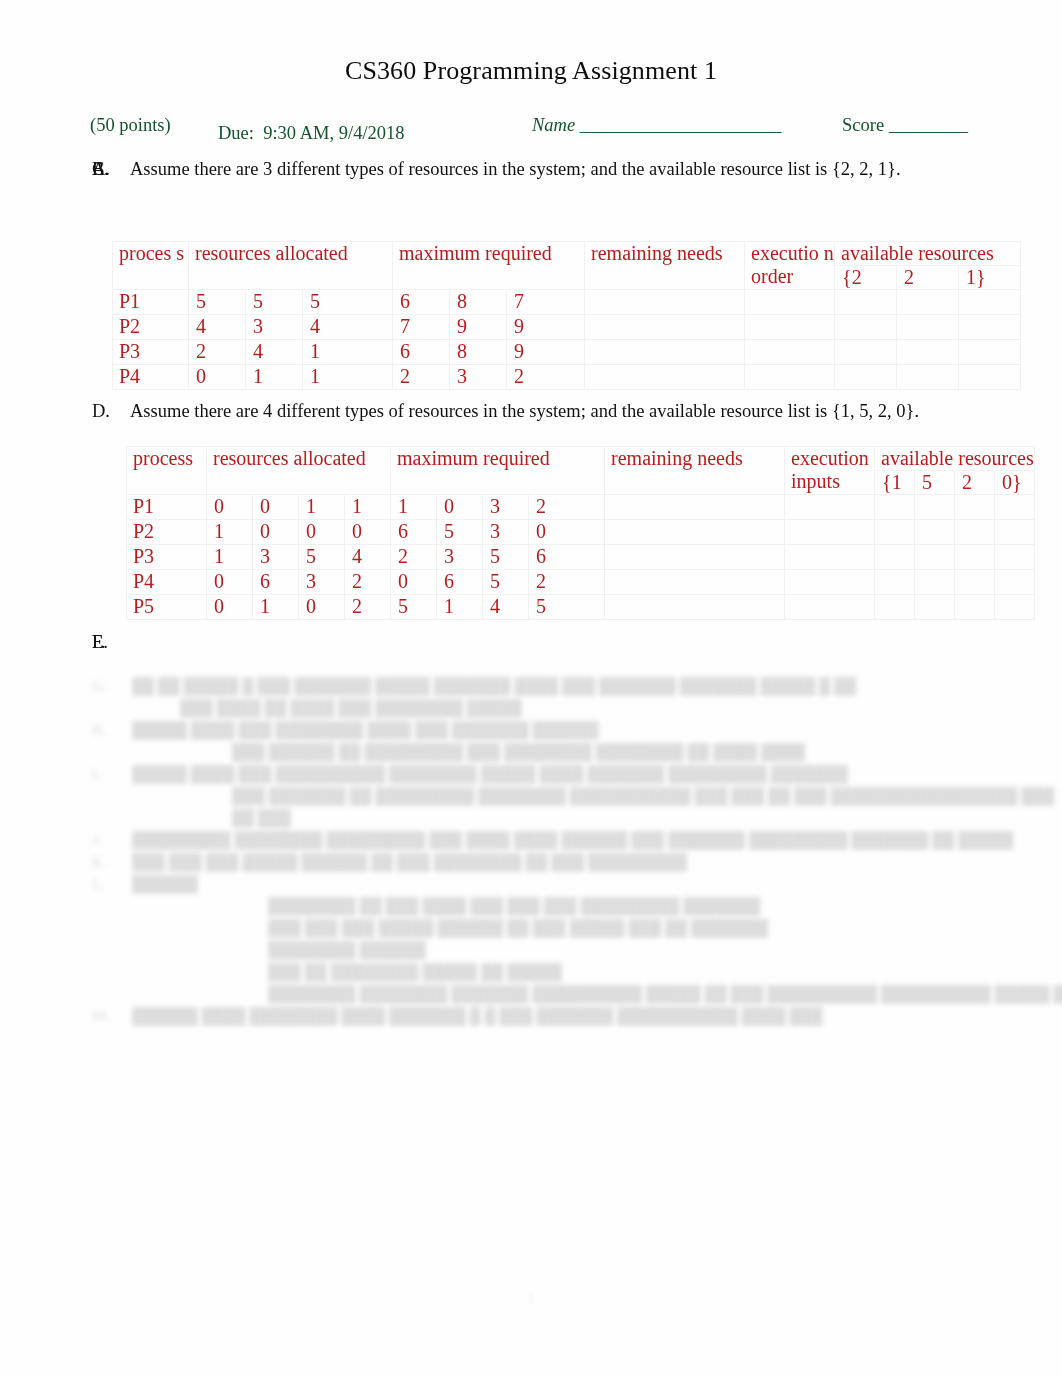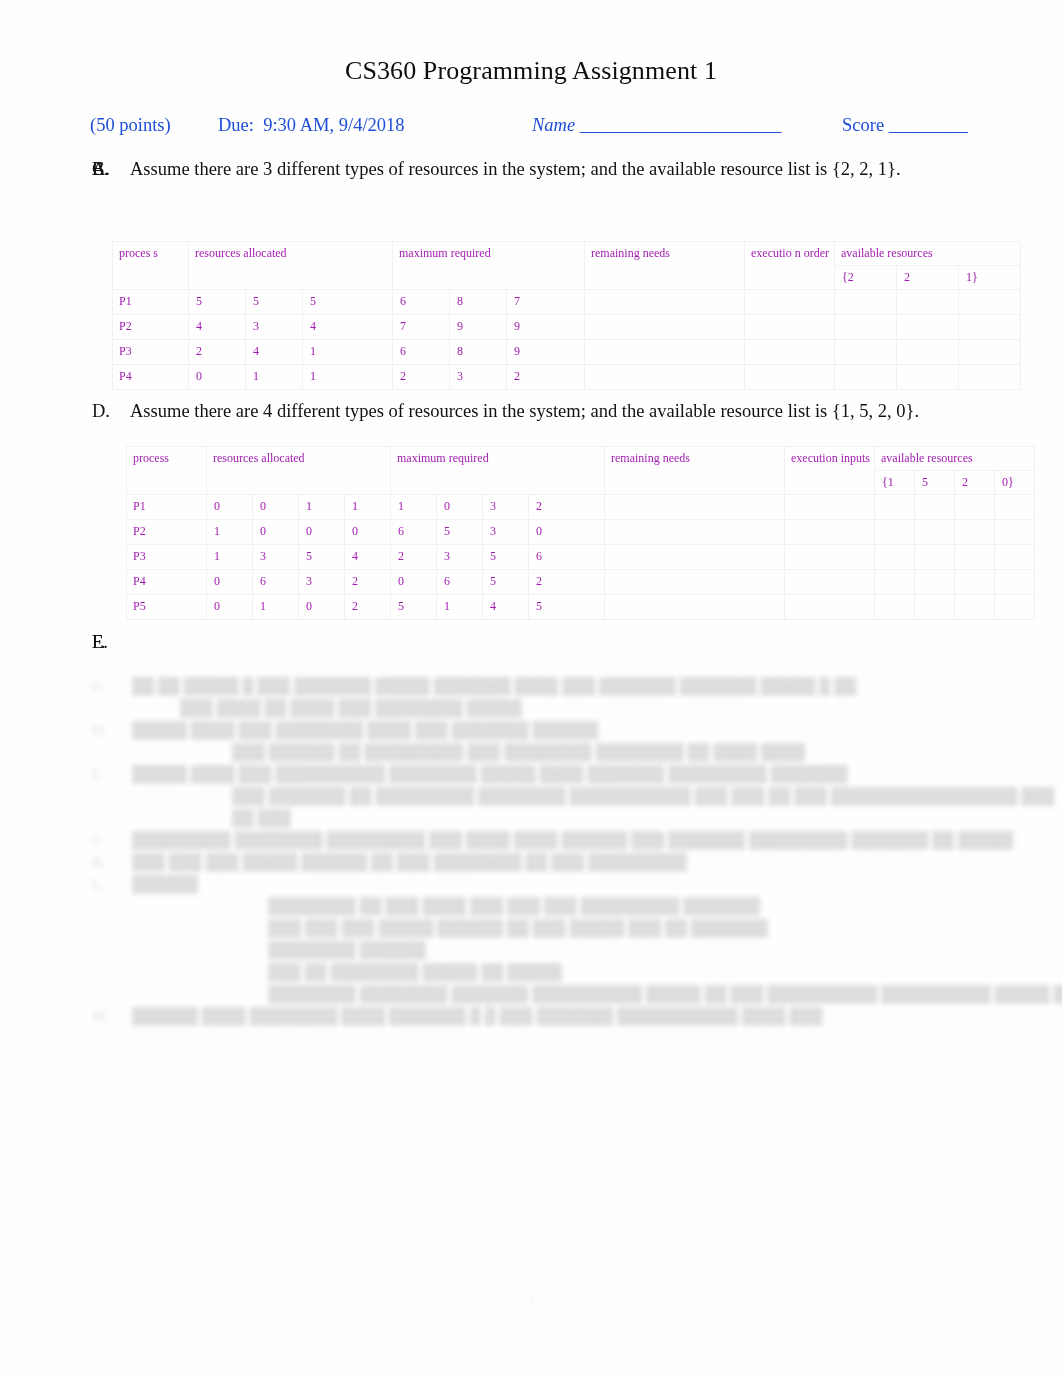--- a/index.html
+++ b/index.html
@@ -37,25 +37,25 @@
 
   
   .info-row {
     position: absolute;
     top: 113px;
     left: 90px;
     width: 890px;
     height: 24px;
     font-size: 18.5px;
     line-height: 24px;
-    color: #1d4ed8;
+    color: #14532d;
     text-align: center;
   }
   .info-points { position: absolute; left: 0; top: 0; }
-  .info-due    { position: absolute; left: 128px; top: 0; white-space: pre; }
+  .info-due    { position: absolute; left: 128px; top: 8px; white-space: pre; }
   .info-name   { position: absolute; left: 442px; top: 0; font-style: italic; }
   .info-score  { position: absolute; left: 752px; top: 0; }
   .rule-line   { letter-spacing: -0.5px; }
 
   
   .olist {
     position: absolute;
     left: 92px;
     width: 930px;
     font-size: 18.5px;
@@ -77,22 +77,22 @@
   }
 
   #list-abc { top: 158px; }
   #list-d   { top: 201px; }
   #list-ef  { top: 631px; }
 
   
   .rtable {
     position: absolute;
     border-collapse: collapse;
-    font-size: 12px;
-    color: #a21caf;
+    font-size: 20px;
+    color: #b91c1c;
     table-layout: fixed;
   }
   .rtable td {
     border: 1px solid #f1f1f1;
     padding: 0 0 0 6px;
     vertical-align: top;
     height: 24px;
     line-height: 23.5px;
     white-space: nowrap;
     overflow: visible;

